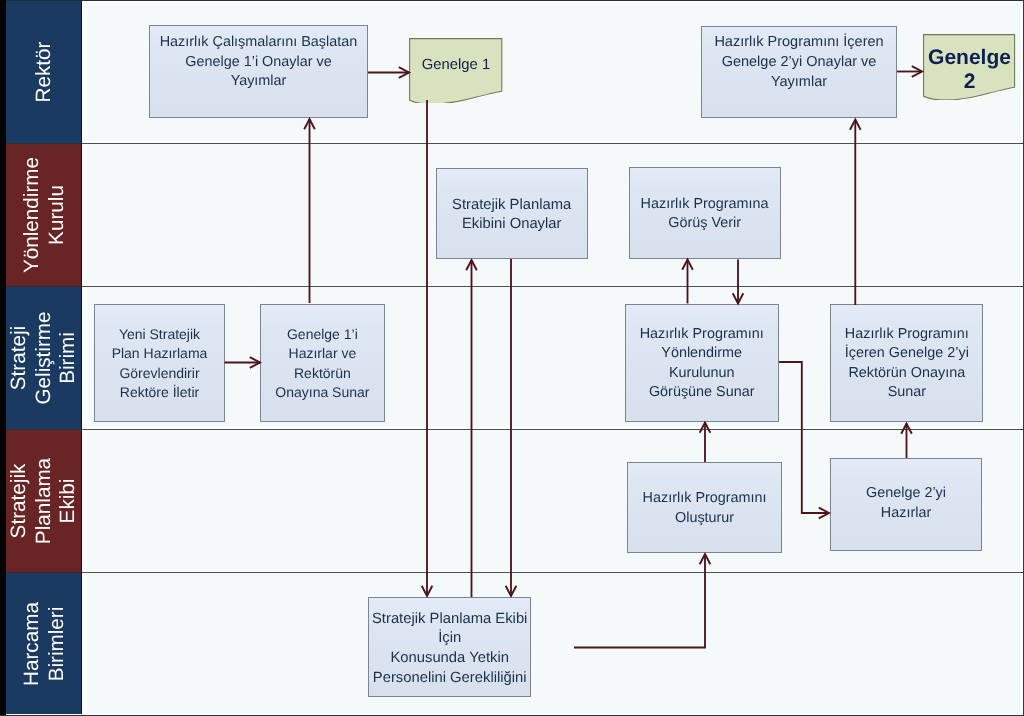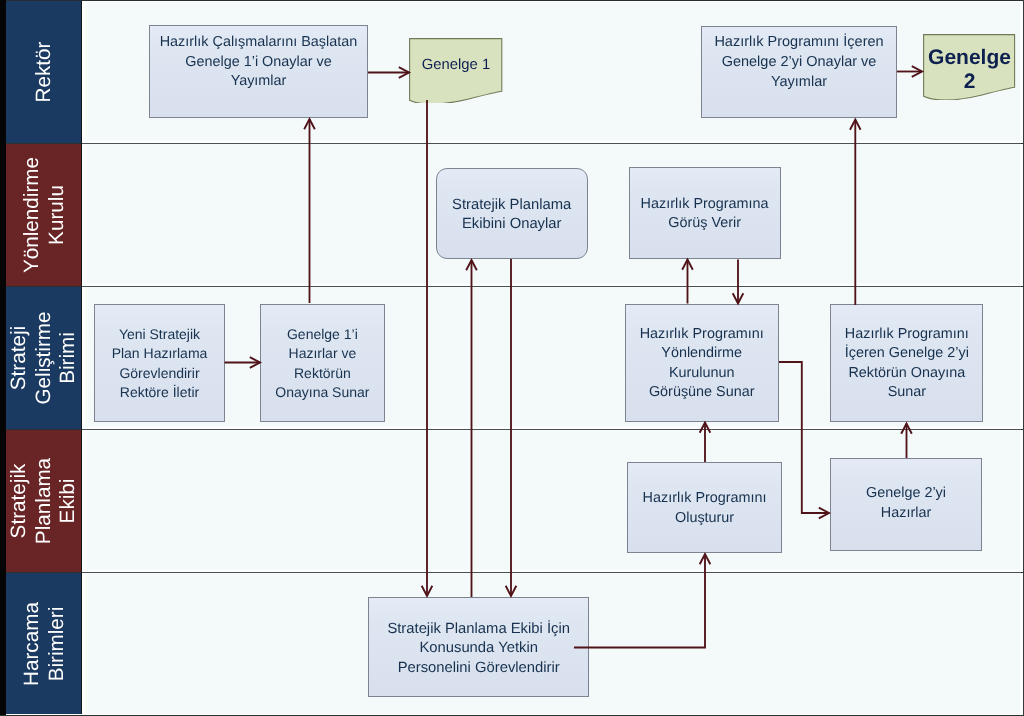--- a/index.html
+++ b/index.html
@@ -112,21 +112,21 @@
             <div>Genelge 2’yi Onaylar ve</div>
             <div>Yayımlar</div>
           </span>
         </div>
         <div class="doc" style="left: 917.4px; top: 34.2px; width: 92.2px; height: 65.6px;">
           <svg width="92.2" height="65.6" viewBox="0 0 92.2 65.6" style="display: block;">
             <path d="M 0.6 0.6 L 91.60000000000001 0.6 L 91.60000000000001 53.33 C 86.21 54.12, 73.76 57.27, 59.01 61.01 C 47.94 63.76, 34.58 65.99, 23.05 65.99 C 14.29 65.99, 6.45 65.27, 0.6 62.32 Z" fill="#d8e2bf" stroke="#717a57" stroke-width="1.1"></path>
           </svg>
           <div class="dt" style="font-size: 21px; top: 12px; font-weight: 700;">Genelge 2</div>
         </div>
-        <div class="pbox" style="left: 429.8px; top: 167.8px; width: 151.8px; height: 91.4px; border-radius: 11px;">
+        <div class="pbox" style="left: 429.8px; top: 167.8px; width: 151.8px; height: 91.4px;">
           <span class="t" style="font-size: 14.8px; line-height: 19.3px; transform: translateY(1.6px);">
             <div>Stratejik Planlama</div>
             <div>Ekibini Onaylar</div>
           </span>
         </div>
         <div class="pbox" style="left: 622.6px; top: 167px; width: 152px; height: 92px; justify-content: center;">
           <span class="t" style="font-size: 14.4px; line-height: 19.3px; transform: translateY(1px);">
             <div>Hazırlık Programına</div>
             <div>Görüş Verir</div>
           </span>
@@ -168,25 +168,25 @@
             <div>Hazırlık Programını</div>
             <div>Oluşturur</div>
           </span>
         </div>
         <div class="pbox" style="left: 824.2px; top: 458px; width: 151.6px; height: 93px;">
           <span class="t" style="font-size: 14.4px; line-height: 19.3px; transform: translateY(-1px);">
             <div>Genelge 2’yi</div>
             <div>Hazırlar</div>
           </span>
         </div>
-        <div class="pbox" style="left: 362.2px; top: 597.2px; width: 221px; height: 99.8px;">
+        <div class="pbox" style="left: 362.2px; top: 597.2px; width: 163px; height: 99.8px;">
           <span class="t" style="font-size: 14.8px; line-height: 19.7px; transform: translateY(2px);">
             <div>Stratejik Planlama Ekibi İçin</div>
             <div>Konusunda Yetkin</div>
-            <div>Personelini Görevlendirir</div>
+            <div>Personelini Gerekliliğini</div>
           </span>
         </div>
       </div>
     <svg class="arrows" id="arrows-host" viewBox="0 0 1016 714">
         <g>
           <path d="M 218.5 362.5 L 254 362.5" fill="none" stroke="#4f1319" stroke-width="1.85" stroke-linecap="butt" stroke-linejoin="miter"></path>
           <path d="M 243.80 367.80 L 254.00 362.50 L 243.80 357.20" fill="none" stroke="#4f1319" stroke-width="1.9" stroke-linecap="butt" stroke-linejoin="miter"></path>
         </g>
         <g>
           <path d="M 303.5 303 L 303.5 119" fill="none" stroke="#4f1319" stroke-width="1.85" stroke-linecap="butt" stroke-linejoin="miter"></path>

